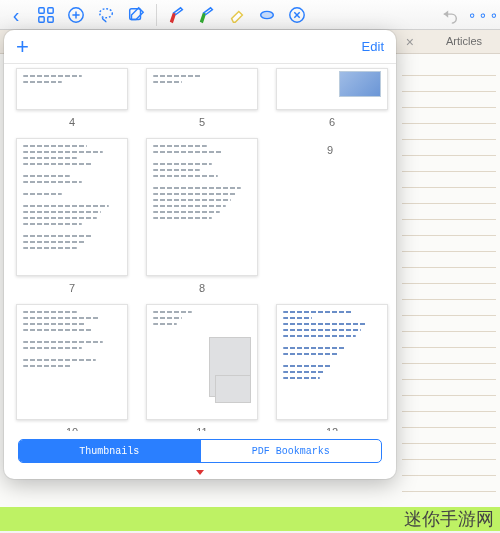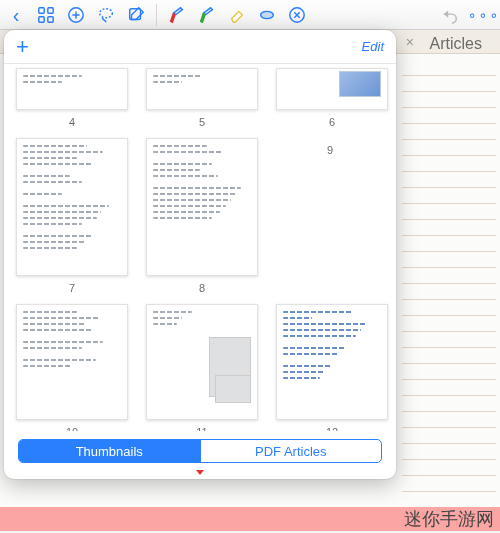--- a/index.html
+++ b/index.html
@@ -20,21 +20,21 @@
   .icon-btn svg { width: 18px; height: 18px; stroke: currentColor; fill: none; stroke-width: 1.6; }
   .chev { color: #2a7fff; font-size: 20px; line-height: 1; }
   .topbar .tbtn { color:#2a7fff; }
 
   
   .row2 {
     position: absolute; top: 30px; left: 0; right: 0; height: 24px;
     background: #f1ece4; border-bottom: 1px solid #dad3c9;
   }
   .row2 .tab-x { position: absolute; right: 86px; top: 4px; color: #9a9a9a; font-size: 14px; }
-  .row2 .tabname { position: absolute; right: 18px; top: 5px; font-size: 16px; color: #6b6b6b; }
+  .row2 .tabname { position: absolute; right: 18px; top: 5px; font-size: 11px; color: #6b6b6b; }
 
   
   .paper {
     position: absolute; top: 54px; right: 0; bottom: 26px; left: 0;
     background: #fbfbf9;
   }
   .paper::before {
     content: ""; position: absolute; top: 6px; bottom: 0; left: 402px; right: 4px;
     background: repeating-linear-gradient(to bottom, transparent 0 15px, #e0d7c8 15px 16px);
   }
@@ -48,37 +48,37 @@
     color: #808080;
   }
   .bottombar .bicon { width: 18px; height: 18px; display:flex; align-items:center; justify-content:center; }
   .bottombar svg { width: 16px; height: 16px; stroke: #8a8a8a; fill: none; stroke-width: 1.6; }
   .bottombar .aa { font-size: 13px; color: #8a8a8a; font-family: Georgia, serif; }
 
   
   .watermark {
     position: absolute; bottom: 2px; left: 0; right: 0; text-align: right;
     font-size: 18px; color: #444; padding-right: 6px;
-    background: #fca5a5; height: 24px; display: flex; align-items: center; justify-content: flex-end;
+    background: #bef264; height: 24px; display: flex; align-items: center; justify-content: flex-end;
   }
 
   
   .popover {
     position: absolute; top: 30px; left: 4px; width: 392px; bottom: 54px;
     background: #fff; border-radius: 10px; box-shadow: 0 6px 22px rgba(0,0,0,0.25), 0 0 0 1px rgba(0,0,0,0.06);
     display: flex; flex-direction: column; overflow: hidden;
   }
   .pop-header {
     height: 34px; border-bottom: 1px solid #e6e6e6;
     display: flex; align-items: center; padding: 0 12px;
     font-size: 14px;
   }
   .pop-header .add { color: #2a7fff; font-size: 22px; font-weight: 300; }
   .pop-header .title { position:absolute; left:0; right:0; text-align:center; font-weight:600; color:#222; font-size:14px; pointer-events:none; }
-  .pop-header .edit { margin-left: auto; color: #2a7fff; font-size: 13px; font-style: italic; }
+  .pop-header .edit { margin-left: auto; color: #2a7fff; font-size: 13px; }
 
   .thumb-scroll { flex: 1; overflow: hidden; padding: 4px 12px 0; }
   .thumb-row { display: flex; gap: 18px; justify-content: space-between; }
   .thumb-cell { width: 112px; display: flex; flex-direction: column; align-items: center; }
   .thumb {
     width: 112px; background: #fff; border: 1px solid #e2e2e2; box-shadow: 0 1px 3px rgba(0,0,0,0.14);
     position: relative; overflow: hidden;
   }
   .thumb.short { height: 42px; }
   .thumb.tall { height: 138px; }
@@ -101,22 +101,23 @@
   .ruled .redtxt { position:absolute; top:4px; left:6px; font-size:7px; color:#c53a3a; font-family: "Comic Sans MS", cursive; }
 
   
   .seg-wrap { padding: 8px 14px 10px; }
   .seg {
     display: flex; border: 1px solid #2a7fff; border-radius: 5px; overflow: hidden;
     height: 24px;
   }
   .seg div {
     flex: 1; display:flex; align-items:center; justify-content:center;
-    font-size: 13px; color: #2a7fff; border-right: 1px solid #2a7fff;
+    font-size: 10px; color: #2a7fff; border-right: 1px solid #2a7fff;
     cursor: pointer;
+    font-family: Liberation Mono, monospace;
   }
   .seg div:last-child { border-right: none; }
   .seg div.active { background: #2a7fff; color: #fff; }
 
   .red-caret { text-align:center; height:8px; margin-top:-2px; }
   .red-caret span { display:inline-block; width:0; height:0; border-left:4px solid transparent; border-right:4px solid transparent; border-top:5px solid #d33; }
 
 </style>
 </head>
 <body>
@@ -363,17 +364,17 @@
           </div>
         </div>
         <div class="pg-label">12</div>
       </div>
     </div>
   </div>
 
   <div class="seg-wrap">
     <div class="seg">
       <div class="active">Thumbnails</div>
-      <div>PDF Articles</div>
+      <div>PDF Bookmarks</div>
     </div>
     <div class="red-caret"><span></span></div>
   </div>
 </div>
 
 </body></html>

